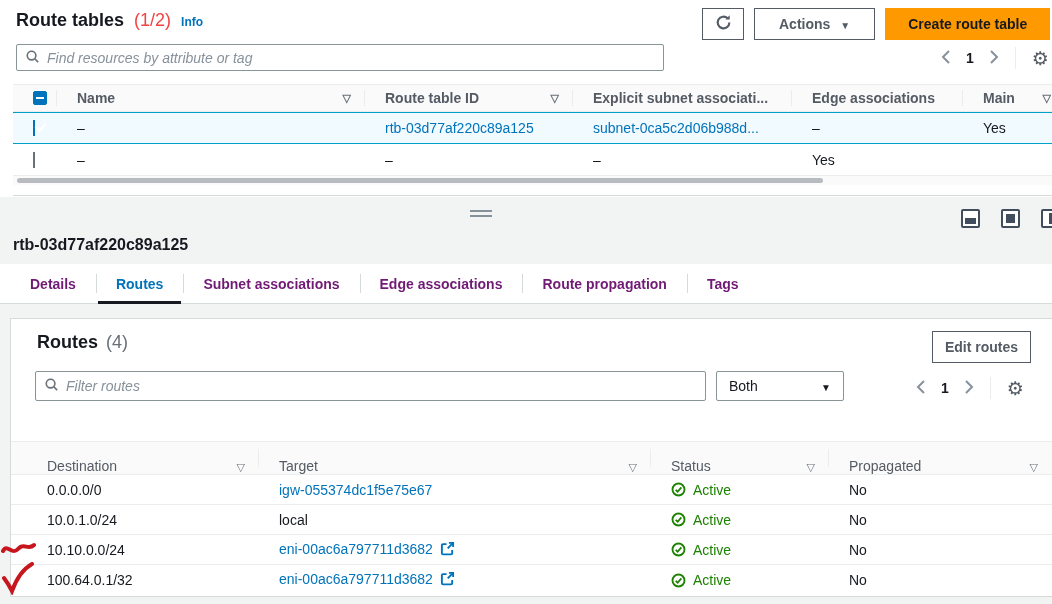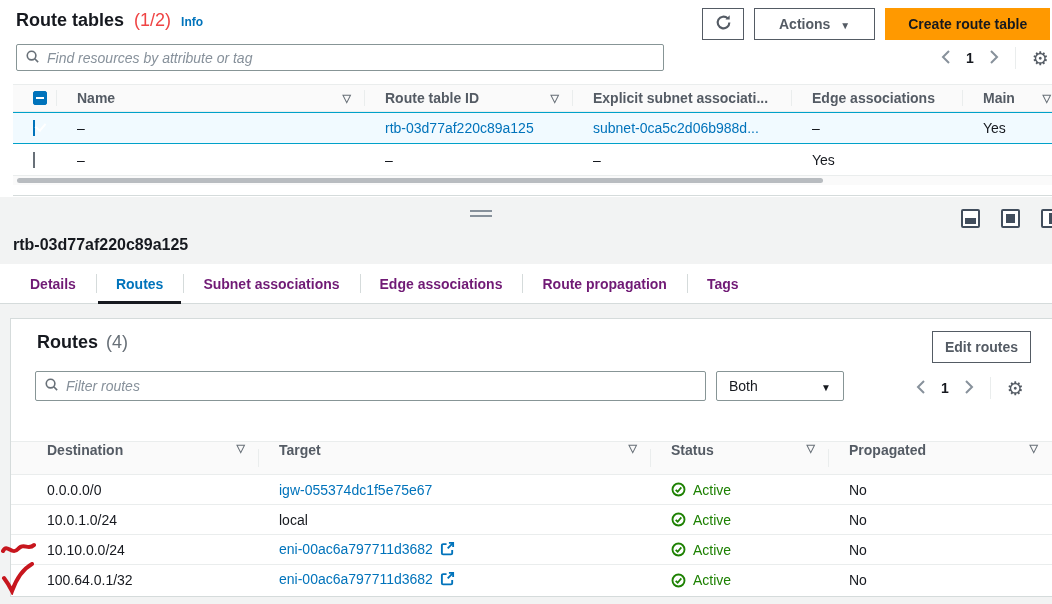--- a/index.html
+++ b/index.html
@@ -86,21 +86,21 @@
   .edit-btn { position:absolute; top:12px; right:21px; padding:0 12px;justify-content:flex-end; }
   .filter-row { position:absolute; top:52px; left:24px; display:flex; }
   .filter-box { position:static; width:671px; height:30px; }
   .select-box { width:128px; height:30px; border:1px solid #879596; border-radius:2px; margin-left:10px;
                 display:flex; align-items:center; padding:0 12px; cursor:pointer; background:#fff;gap:44px; }
   .select-box .sel-label { flex:1; }
   .card-pagination { position:absolute; top:58px; left:905px; }
   .routes-table { position:absolute; top:122px; left:0; right:0; }
   .routes-header, .routes-row { display:grid; grid-template-columns:222px 392px 178px 1fr; padding-left:26px; align-items:center; }
   .routes-header { height:34px; background:#fafafa; border-top:1px solid #eaeded; border-bottom:1px solid #eaeded; }
-  .routes-header .cell { font-weight:bold; color:#545b64; display:flex; align-items:flex-start; position:relative; height:100%; padding-left:20px; }
+  .routes-header .cell { font-weight:normal; color:#545b64; display:flex; align-items:flex-end; position:relative; height:100%; padding-left:20px; }
   .routes-header .cell:first-child { padding-left:10px; }
   .routes-header .cell:not(:last-child)::after { content:''; position:absolute; right:0; top:7px; bottom:7px; width:1px; background:#eaeded; }
   .routes-row { height:30px; border-bottom:1px solid #eaeded; }
   .routes-row:last-child { border-bottom:none; }
   .routes-row .cell { padding-left:20px; white-space:nowrap; }
   .routes-row .cell:first-child { padding-left:10px; }
   .status-cell { display:flex; align-items:center; gap:7px; color:#1d8102; }
   .ext-icon { margin-left:7px; vertical-align:-2px; }
   
   .annotation { position:absolute; pointer-events:none; }

